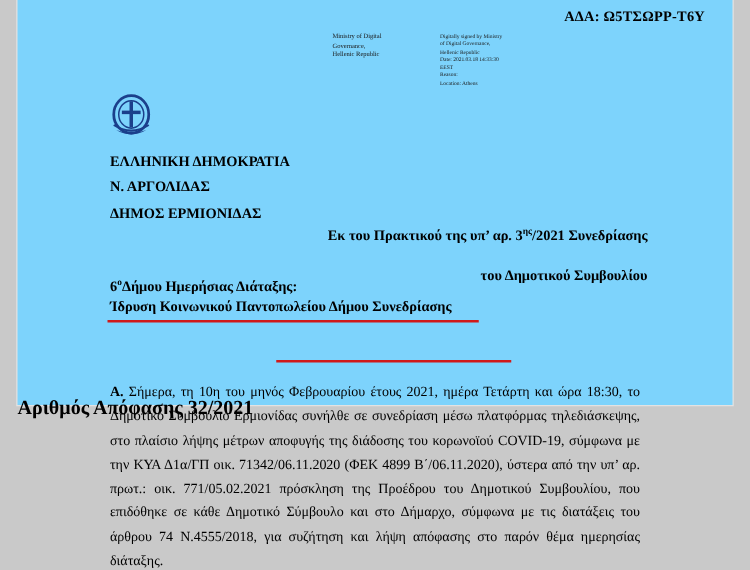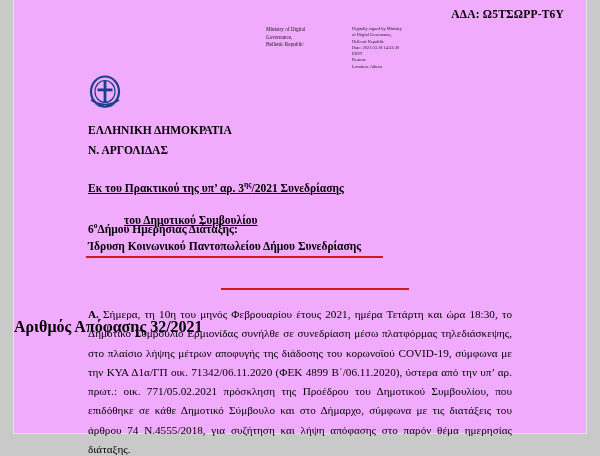--- a/index.html
+++ b/index.html
@@ -11,22 +11,22 @@
     width: 600px;
     height: 456px;
     overflow: hidden;
     font-family: "Liberation Serif", serif;
   }
   #page {
     position: absolute;
     left: 14px;
     top: 0;
     width: 572px;
-    height: 433px;
-    background: #f0abfc;
+    height: 324px;
+    background: #7dd3fc;
     box-shadow: 0 0 0 1px #e2e2e2;
   }
   .ada-line {
     position: absolute;
     top: 8px;
     right: 22px;
     font-family: "Liberation Serif", serif;
     font-size: 11.5px;
     font-weight: bold;
     color: #000;
@@ -72,22 +72,21 @@
     font-size: 11.5px;
     font-weight: bold;
     line-height: 1.78;
     color: #000;
   }
   .practiko {
     position: absolute;
     left: 74px;
     top: 178px;
     width: 430px;
-    text-align: left;
-    text-decoration: underline;
+    text-align: right;
   }
   .practiko .l1, .practiko .l2 {
     font-family: "Liberation Serif", serif;
     font-size: 11.5px;
     font-weight: bold;
     line-height: 1.85;
     color: #000;
   }
   .practiko .l1 { padding-right: 0px; }
   .practiko .l2 { padding-left: 36px; margin-top: 11px; }
@@ -181,20 +180,21 @@
       <rect x="15.6" y="7" width="2.8" height="21" fill="#1b3f8b"></rect>
       <rect x="9.5" y="14.5" width="15" height="2.8" fill="#1b3f8b"></rect>
       <path d="M5 30 q12 7 24 0 q-12 5 -24 0 z" fill="#1b3f8b"></path>
       <path d="M3 26 q14 9 28 0" fill="none" stroke="#1b3f8b" stroke-width="1.6"></path>
     </svg>
   </div>
 
   <div class="header-block">
     <div>ΕΛΛΗΝΙΚΗ ΔΗΜΟΚΡΑΤΙΑ</div>
     <div>Ν. ΑΡΓΟΛΙΔΑΣ</div>
+    <div>ΔΗΜΟΣ ΕΡΜΙΟΝΙΔΑΣ</div>
   </div>
 
   <div class="practiko">
     <div class="l1"><span>Εκ του Πρακτικού της υπ’ αρ. 3</span><sup class="ord">ης</sup><span>/2021 Συνεδρίασης</span></div>
     <div class="l2">του Δημοτικού Συμβουλίου</div>
   </div>
 
   <div class="thema"><span>6</span><sup class="ord">ο</sup><span>Δήμου Ημερήσιας Διάταξης:</span></div>
 
   <div class="thema-title">Ίδρυση Κοινωνικού Παντοπωλείου Δήμου Συνεδρίασης</div>

